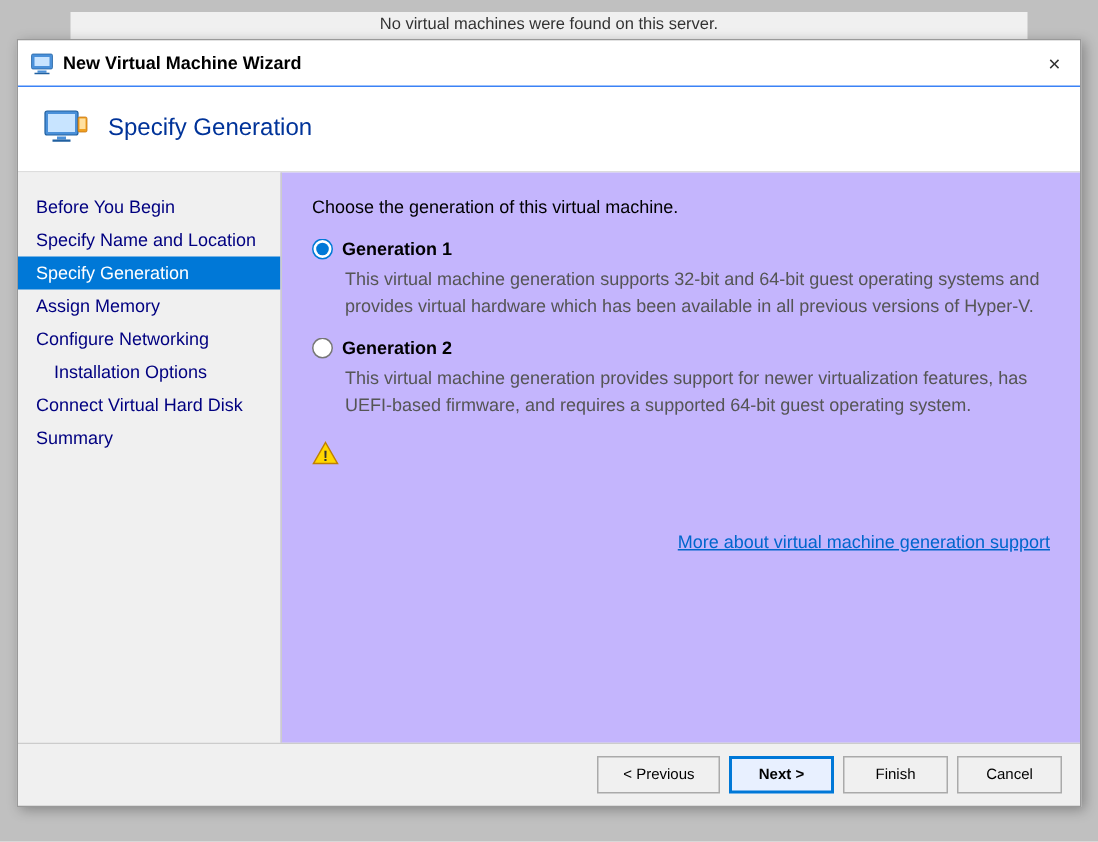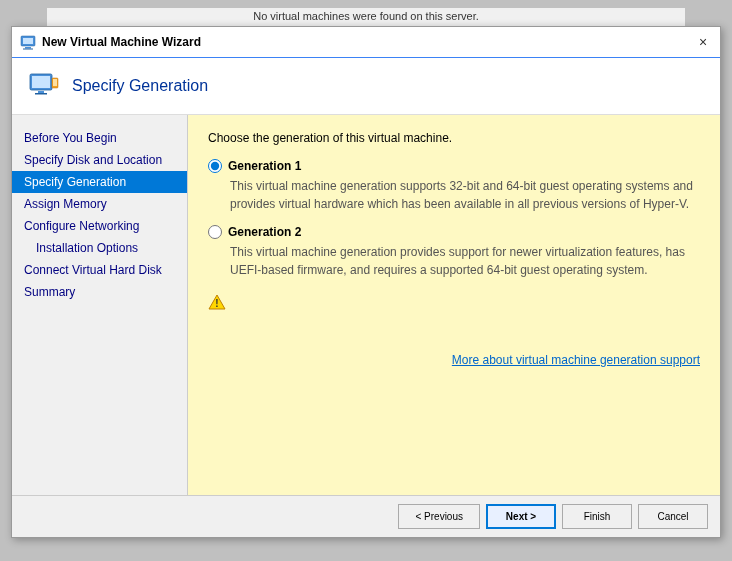--- a/index.html
+++ b/index.html
@@ -107,21 +107,21 @@
       background: #0078d7;
       color: #fff;
     }
     .nav-item.sub-item {
       padding-left: 24px;
     }
 
     
     .content-panel {
       flex: 1;
-      background: #fef9c3;
+      background: #c4b5fd;
       padding: 16px 20px;
       border-left: 1px solid #ccc;
       min-height: 380px;
     }
     .content-description {
       font-size: 12px;
       color: #000;
       margin-bottom: 14px;
     }
     .radio-group {
@@ -238,21 +238,21 @@
     <span class="header-title">Specify Generation</span>
   </div>
 
   <div class="dialog-body">
 
     <div class="nav-panel">
       <div class="nav-item">
         <span>Before You Begin</span>
       </div>
       <div class="nav-item">
-        <span>Specify Disk and Location</span>
+        <span>Specify Name and Location</span>
       </div>
       <div class="nav-item active">
         <span>Specify Generation</span>
       </div>
       <div class="nav-item">
         <span>Assign Memory</span>
       </div>
       <div class="nav-item">
         <span>Configure Networking</span>
       </div>

